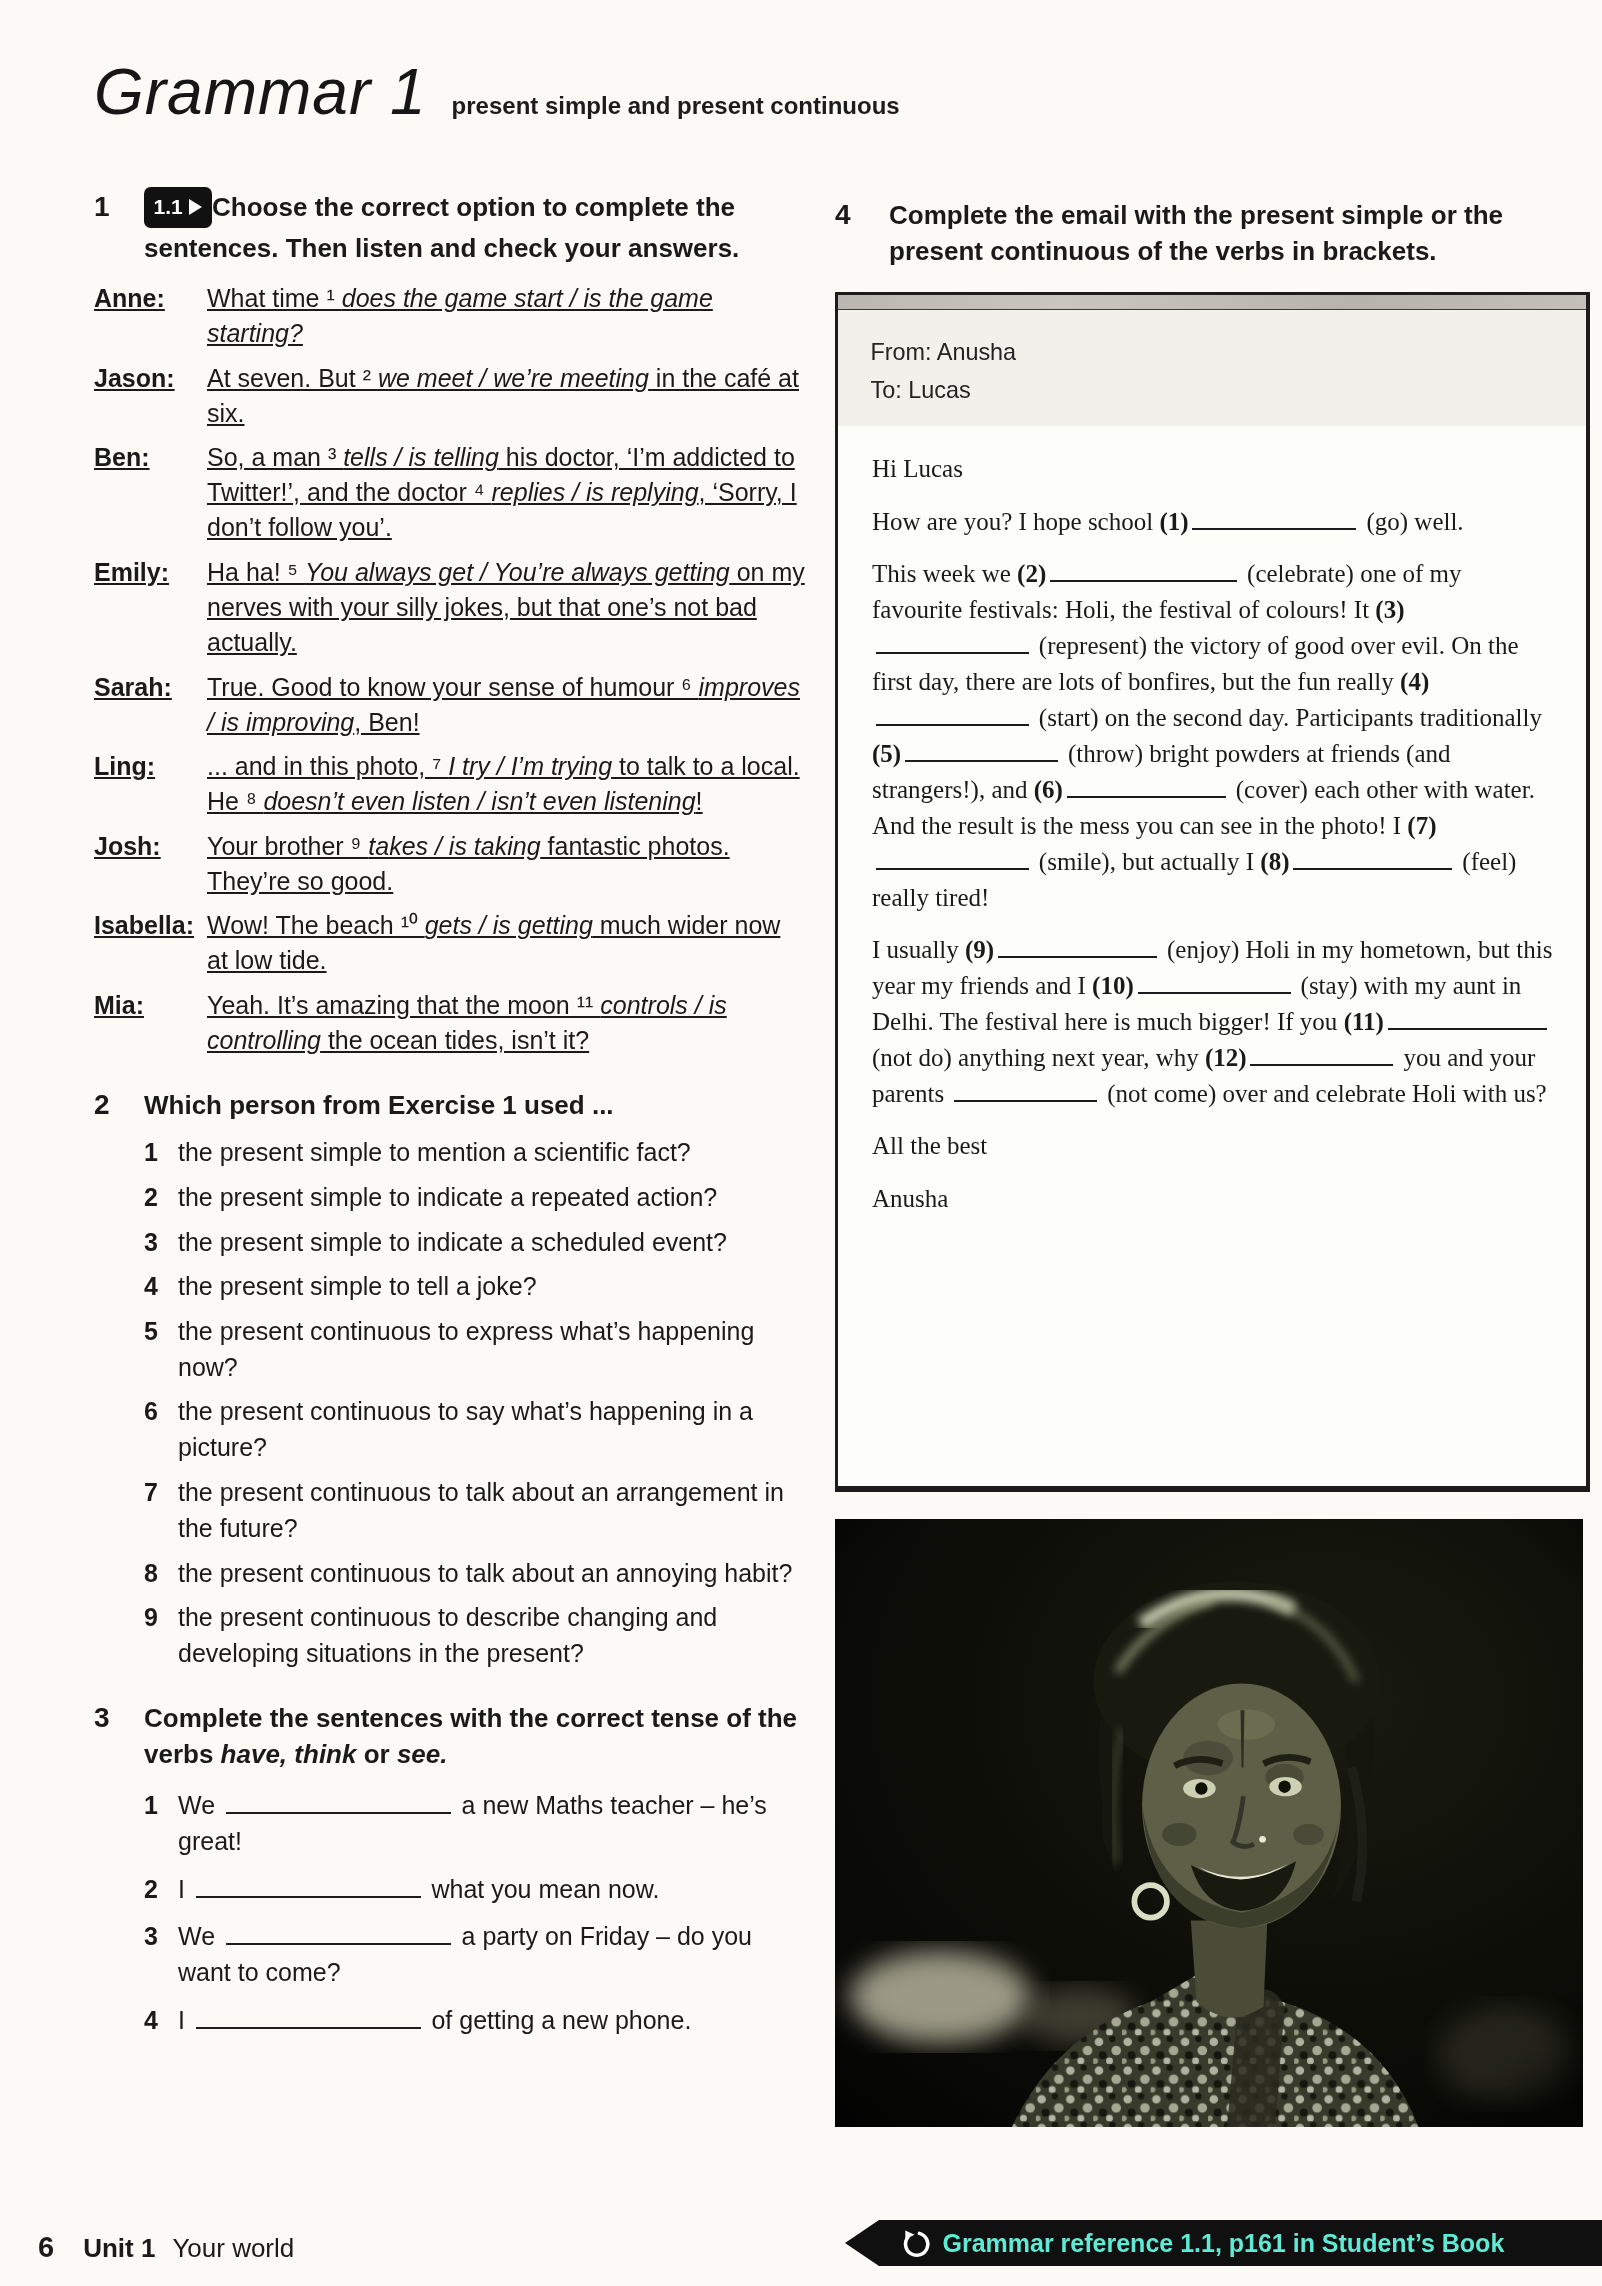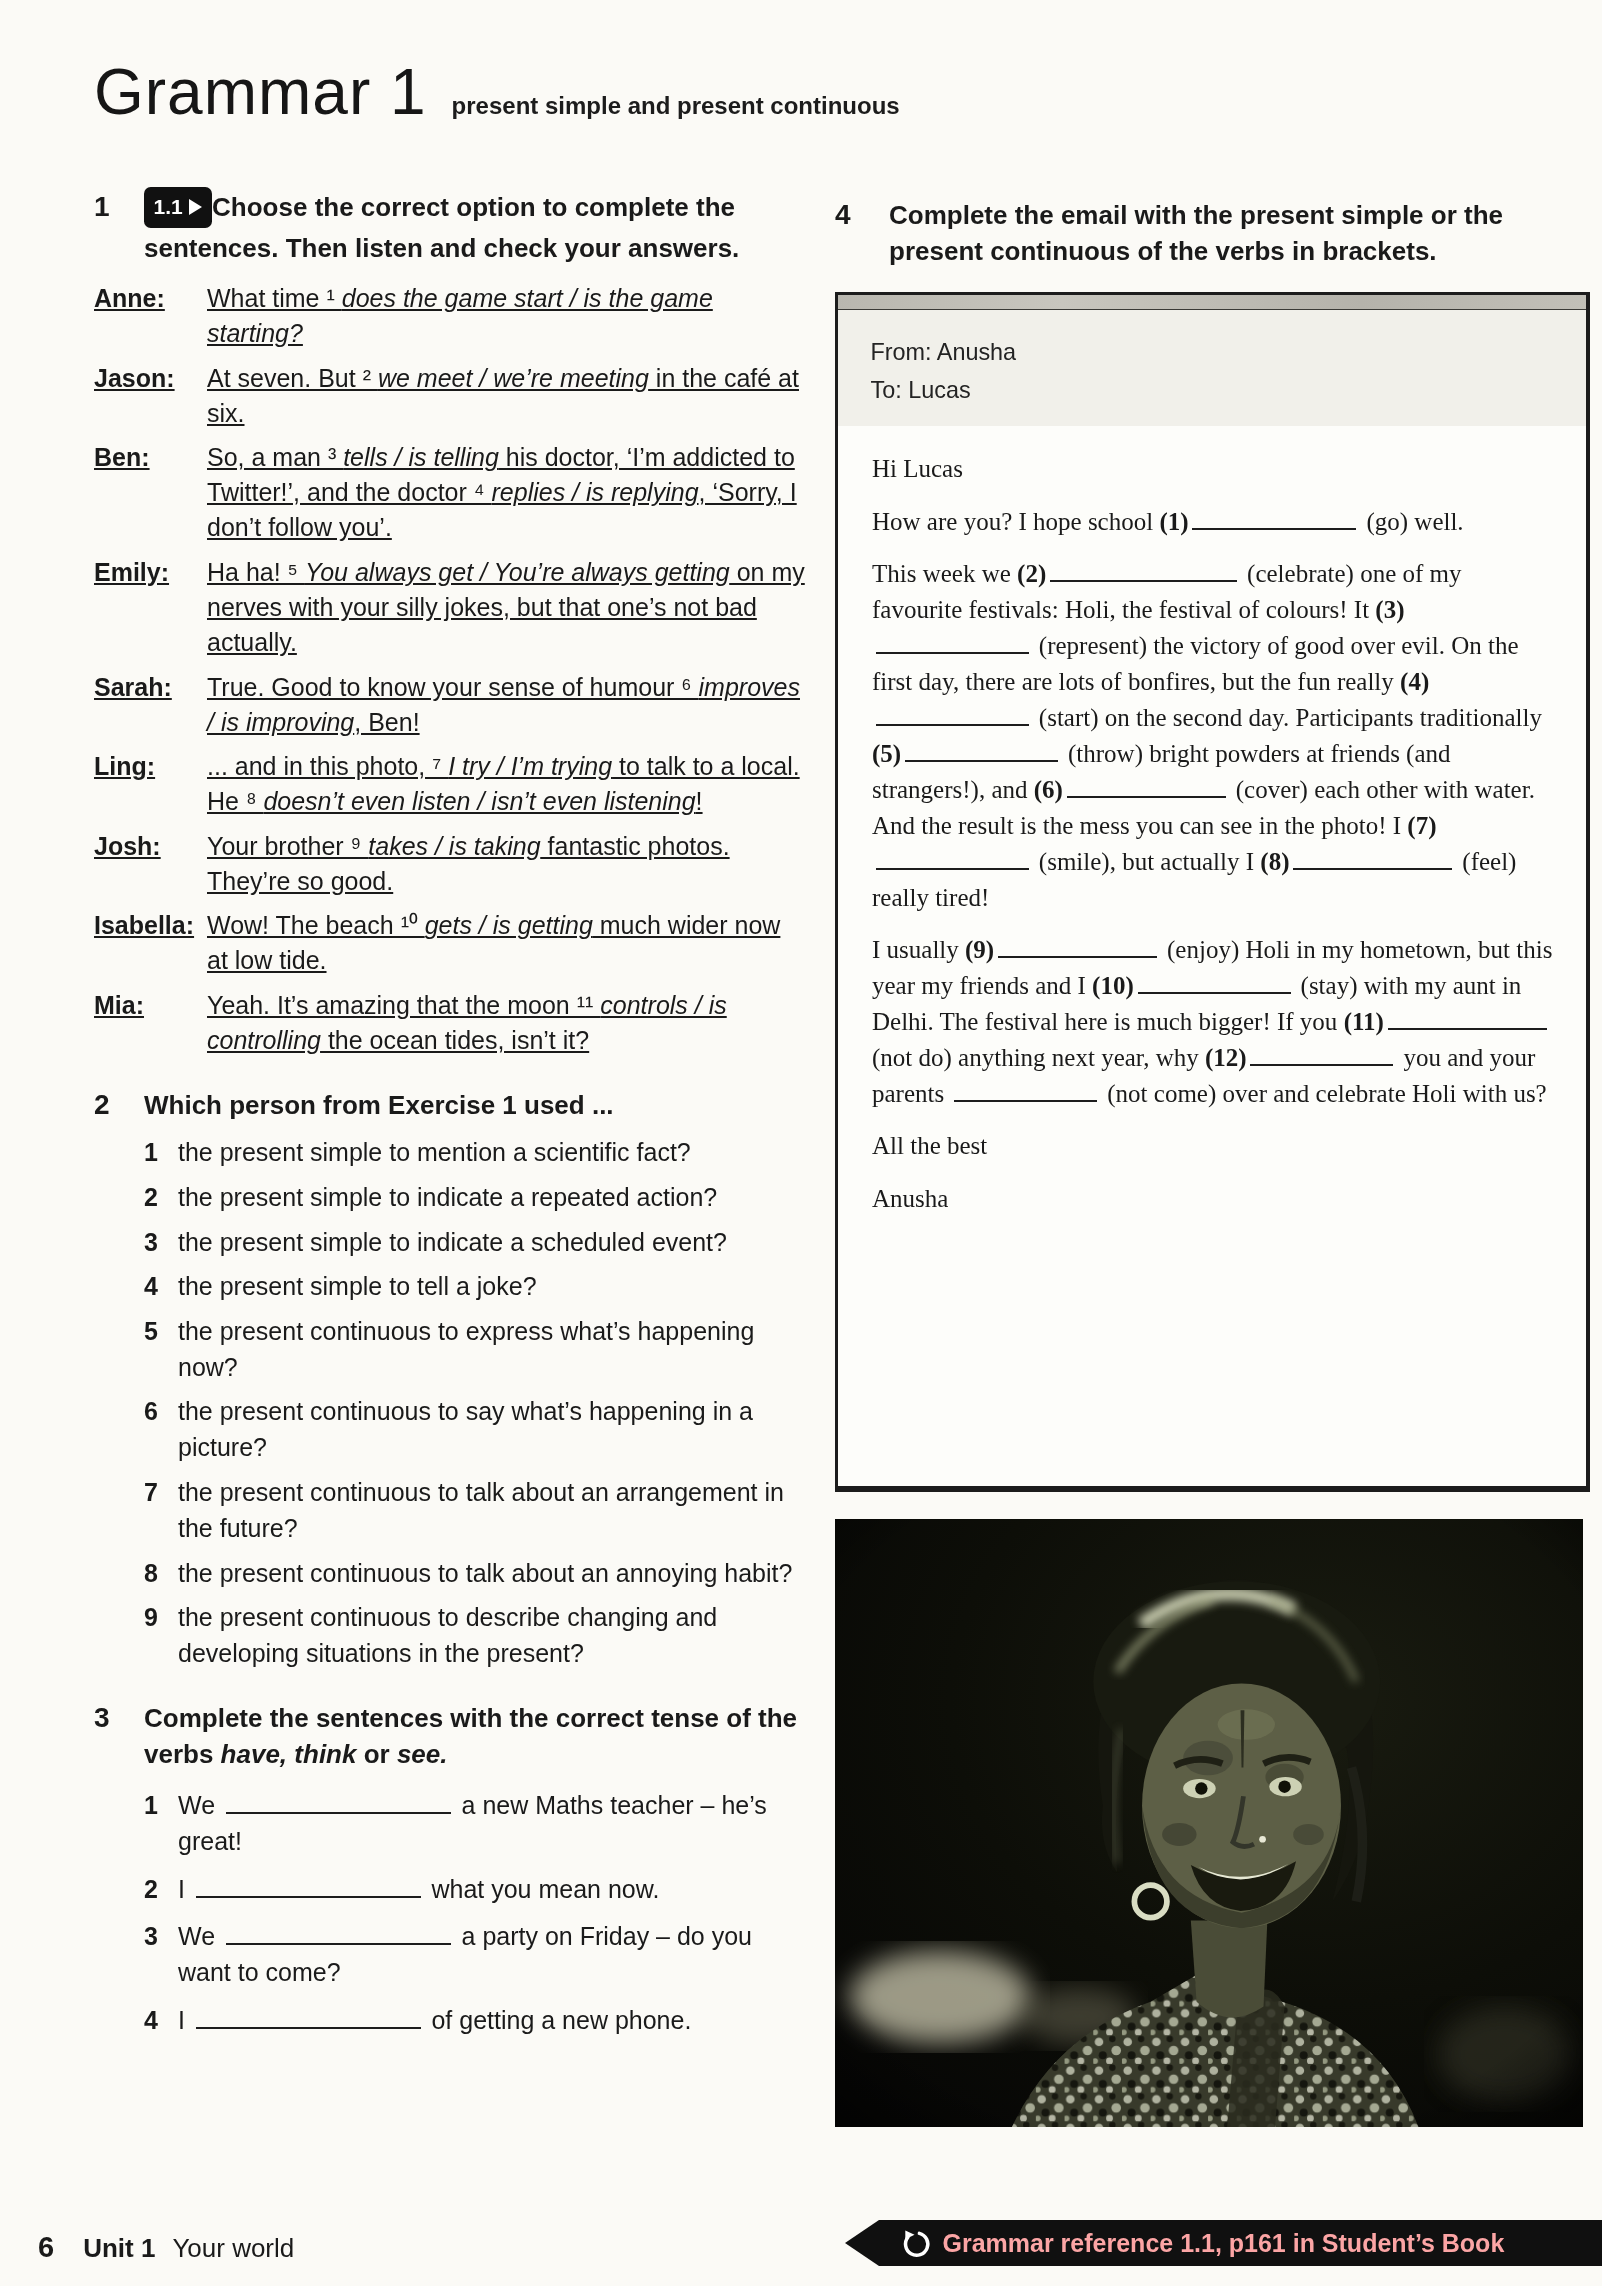--- a/index.html
+++ b/index.html
@@ -8,21 +8,21 @@
     font-family:"Liberation Sans",sans-serif;color:#1a1a1a;overflow:hidden;
   }
   .it{font-style:italic;}
   .bd{font-weight:bold;}
   .blank{
     display:inline-block;height:0.95em;border-bottom:2.4px solid #1d1d1d;
     vertical-align:baseline;margin:0 3.8px;
   }
   
   .title-row{position:absolute;left:94px;top:55px;display:flex;align-items:baseline;gap:25px;}
-  .big-title{font-size:64px;font-weight:500;letter-spacing:1px;color:#161616;}
+  .big-title{font-size:64px;font-weight:500;letter-spacing:1px;color:#161616;font-style:italic;}
   .subtitle{font-size:24px;font-weight:600;color:#1c1c1c;}
   
   .col-left{position:absolute;left:94px;top:189px;width:711px;}
   .col-right{position:absolute;left:835px;top:197px;width:755px;}
   
   .ex-head{display:grid;grid-template-columns:50px 1fr;font-size:26px;line-height:36px;font-weight:bold;}
   .ex-num{font-size:28px;}
   
   .audio-badge{
     display:inline-flex;align-items:center;gap:6.7px;background:#111;color:#fff;
@@ -58,21 +58,21 @@
   .footer-left{
     position:absolute;left:38px;top:2231px;display:flex;align-items:baseline;gap:17px;
     font-size:26px;
   }
   .footer-pagenum{font-weight:bold;font-size:29px;}
   .footer-unit{font-weight:bold;margin-left:12px;}
   .ref-banner{
     position:absolute;right:0;top:2220px;width:757px;height:46px;background:#101010;
     clip-path:polygon(0 50%,34px 0,100% 0,100% 100%,34px 100%);
     display:flex;align-items:center;gap:11.5px;padding-left:55px;box-sizing:border-box;
-    color:#fca5a5;font-weight:bold;font-size:25px;
+    color:#5eead4;font-weight:bold;font-size:25px;
   }
 </style>
 </head>
 <body>
 
 <div class="page">
 
   <div class="title-row">
     <div class="big-title">Grammar 1</div>
     <div class="subtitle">present simple and present continuous</div>

